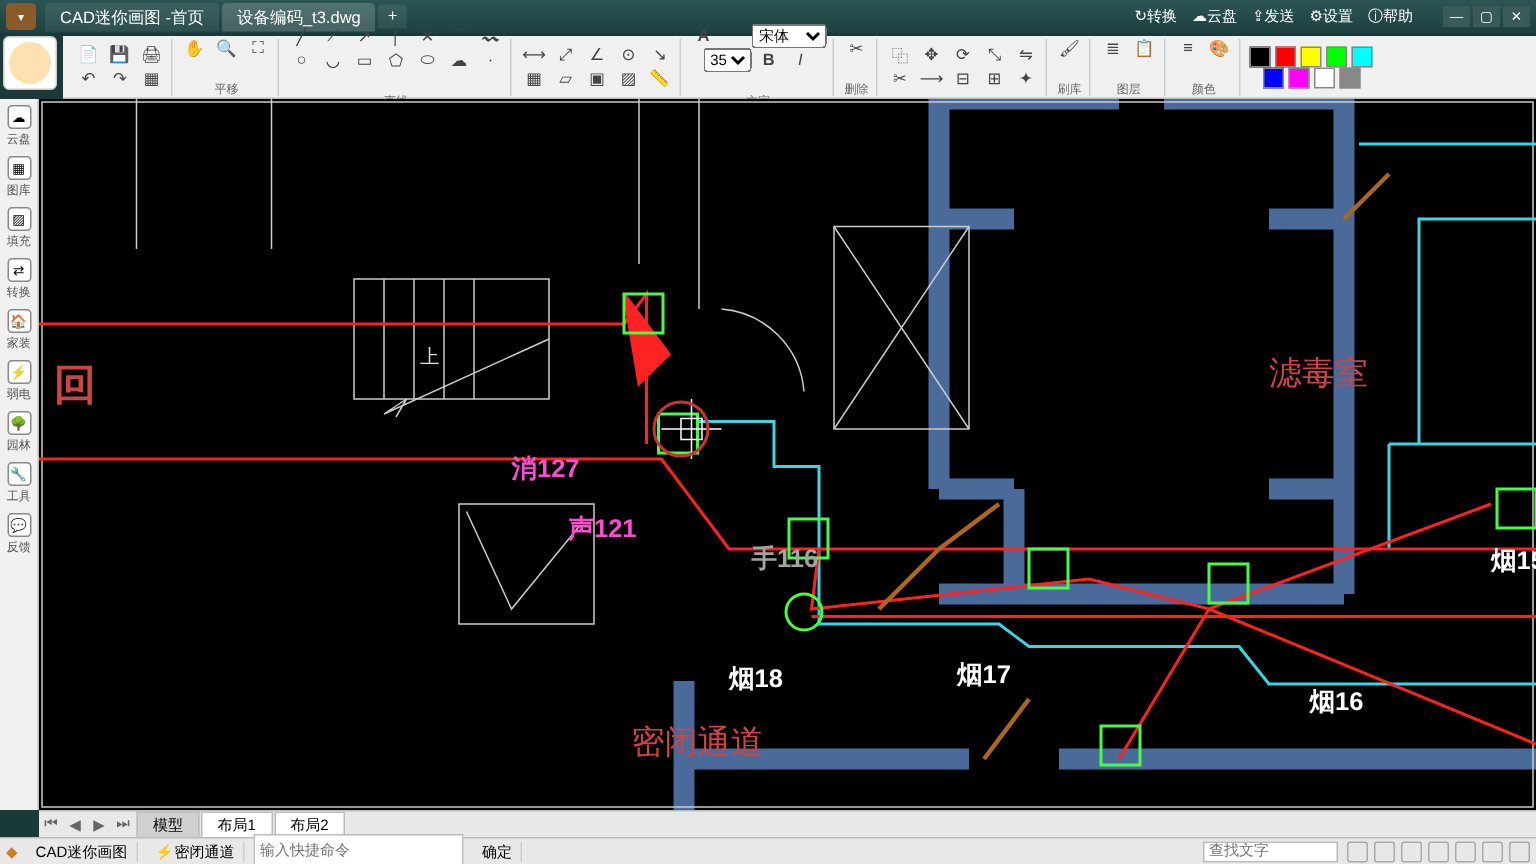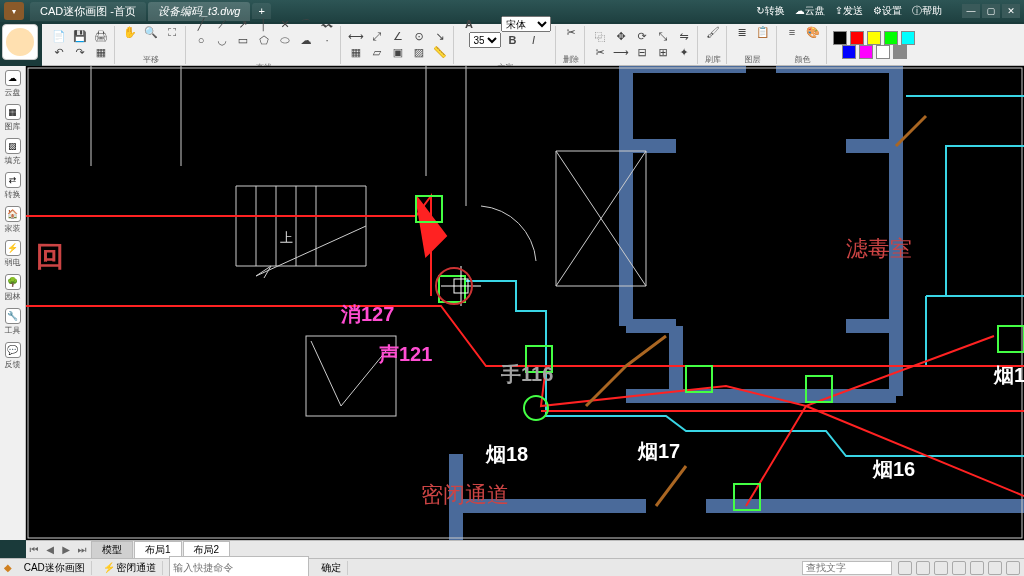--- a/index.html
+++ b/index.html
@@ -3,21 +3,21 @@
 <meta charset="utf-8">
 <style>
 * { margin: 0; padding: 0; box-sizing: border-box; font-family: "Microsoft YaHei", sans-serif; }
 body { width: 1024px; height: 576px; background: #1a3a3a; overflow: hidden; position: relative; }
 
 
 .title-bar { height: 22px; background: linear-gradient(#2d5555, #1e4040); display: flex; align-items: center; padding: 0 4px; color: #fff; font-size: 11px; }
 .title-bar .menu-btn { width: 20px; height: 18px; background: #8a5a2a; border-radius: 3px; margin-right: 6px; display: flex; align-items: center; justify-content: center; }
 .title-bar .menu-btn::after { content: "▾"; font-size: 8px; color: #fff; }
 .tab { padding: 2px 10px; margin-right: 2px; background: rgba(255,255,255,0.08); border-radius: 3px 3px 0 0; font-size: 11px; }
-.tab.active { background: rgba(255,255,255,0.18); font-style: italic; }
+.tab.active { background: rgba(255,255,255,0.18); }
 .title-right { margin-left: auto; display: flex; gap: 10px; align-items: center; font-size: 10px; }
 .title-right span { cursor: pointer; }
 .win-btns { display: flex; gap: 2px; margin-left: 10px; }
 .win-btn { width: 18px; height: 14px; background: #3a5a5a; font-size: 9px; display: flex; align-items: center; justify-content: center; }
 
 
 .user-panel { position: absolute; left: 2px; top: 24px; width: 36px; height: 36px; background: #fff; border: 1px solid #ccc; border-radius: 4px; display: flex; align-items: center; justify-content: center; }
 .user-panel .avatar { width: 28px; height: 28px; background: #ffe0b0; border-radius: 50%; }
 
 
@@ -49,21 +49,21 @@
 
 
 .status-bar { position: absolute; left: 0; bottom: 0; right: 0; height: 18px; background: #e8e8e8; border-top: 1px solid #bbb; display: flex; align-items: center; font-size: 10px; padding: 0 4px; gap: 6px; }
 .status-section { padding: 0 6px; border-right: 1px solid #ccc; }
 .cmd-input { flex: 0 0 140px; height: 24px; font-size: 10px; border: 1px solid #bbb; padding: 0 3px; }
 .search-input { width: 90px; height: 14px; font-size: 10px; border: 1px solid #bbb; padding: 0 3px; margin-left: auto; }
 .status-icons { display: flex; gap: 4px; }
 .status-icons .si { width: 14px; height: 14px; border: 1px solid #aaa; border-radius: 2px; cursor: pointer; }
 
 
-.dev-label { position: absolute; font-size: 20px; font-weight: bold; white-space: nowrap; }
+.dev-label { position: absolute; font-size: 17px; font-weight: bold; white-space: nowrap; }
 </style>
 </head>
 <body>
 
 <div class="title-bar">
   <div class="menu-btn"></div>
   <div class="tab">CAD迷你画图 -首页</div>
   <div class="tab active">设备编码_t3.dwg</div>
   <div class="tab" style="padding:2px 6px">+</div>
   <div class="title-right">

